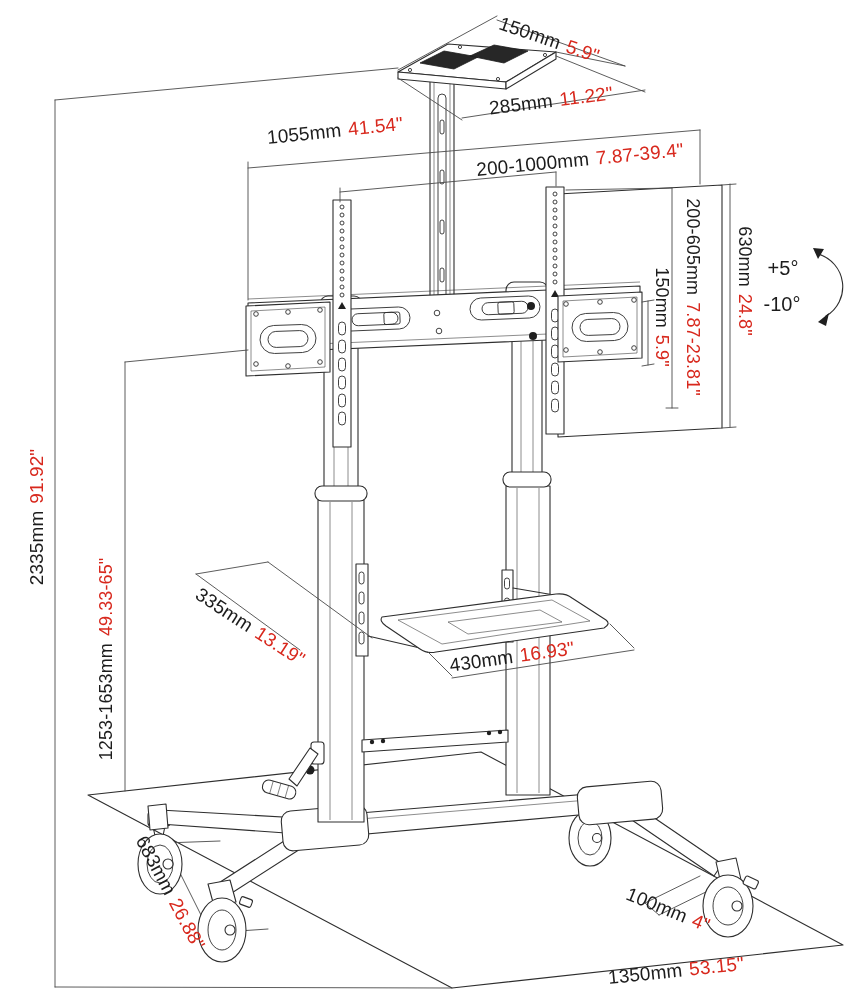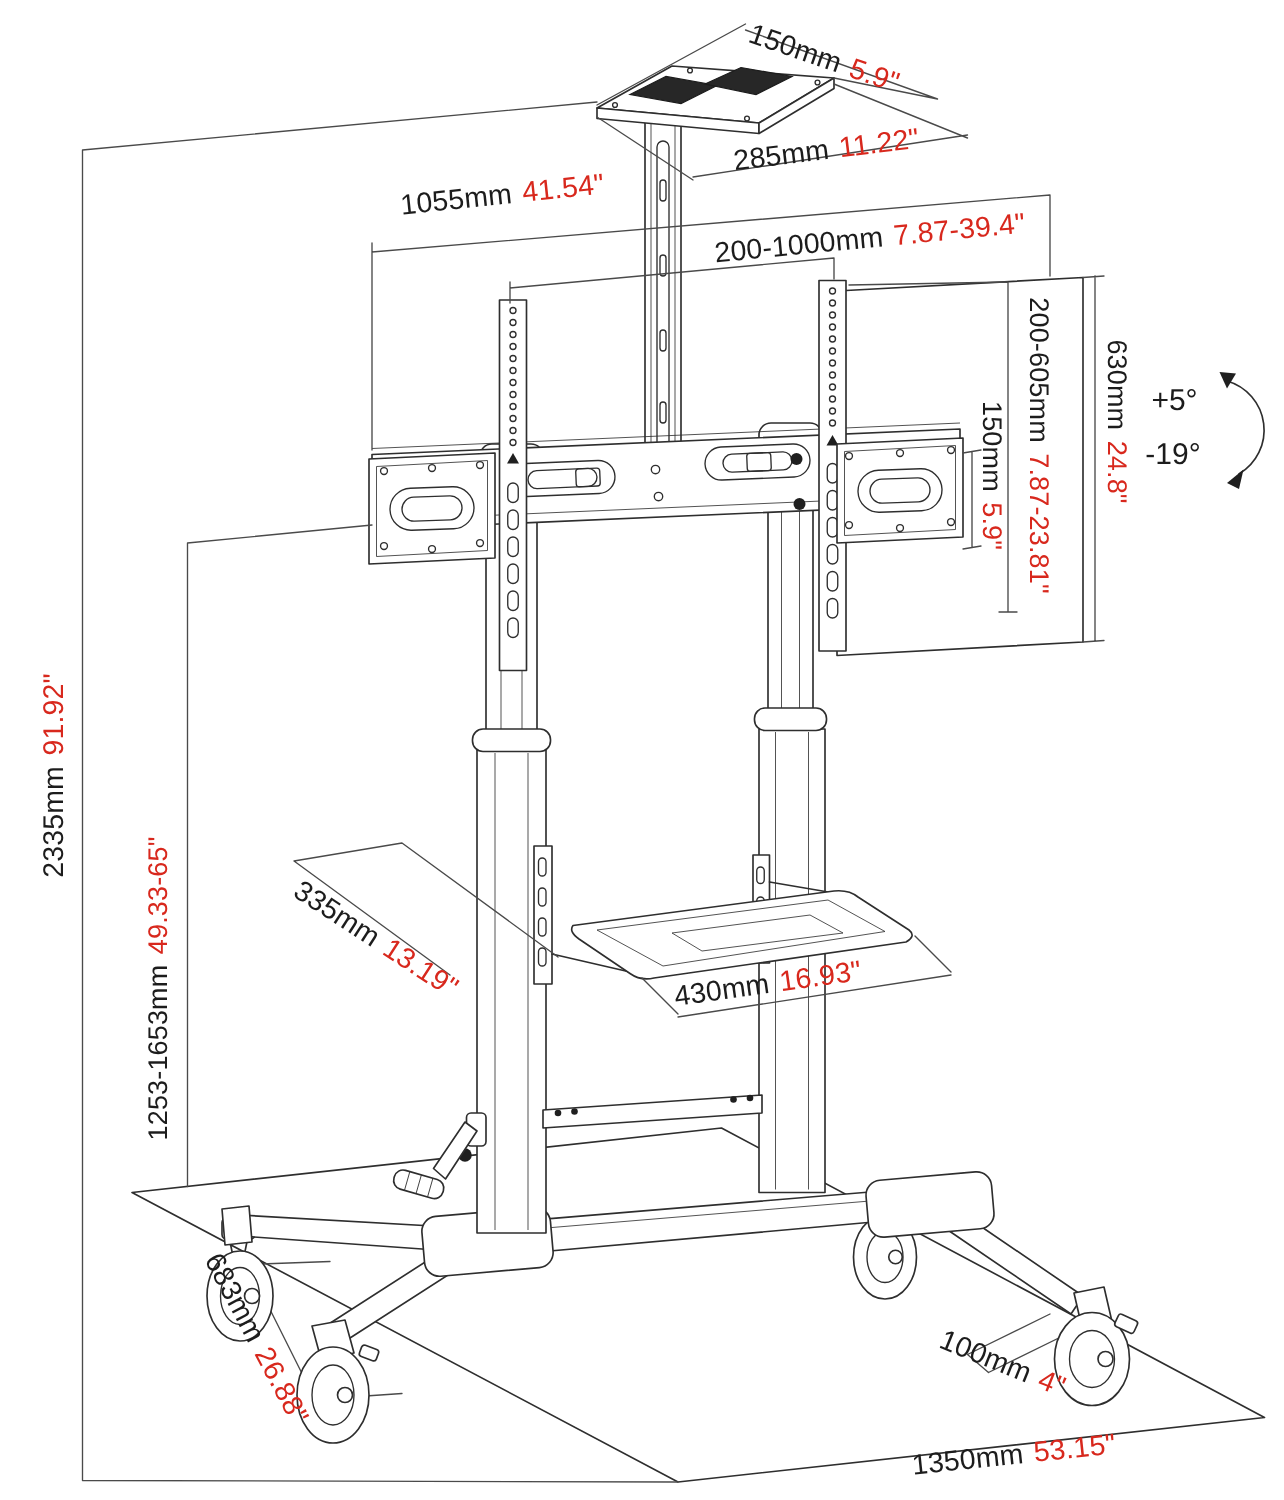--- a/index.html
+++ b/index.html
@@ -305,15 +305,15 @@
 
 <div class="lbl" style="left:512px;top:657px;--r:-8deg"><span class="mm">430mm</span><span class="in">16.93"</span></div>
 
 <div class="lbl" style="left:170px;top:893px;--r:62deg"><span class="mm">683mm</span><span class="in">26.88"</span></div>
 
 <div class="lbl" style="left:668px;top:910px;--r:22deg"><span class="mm">100mm</span><span class="in">4"</span></div>
 
 <div class="lbl" style="left:676px;top:971px;--r:-6deg"><span class="mm">1350mm</span><span class="in">53.15"</span></div>
 
 <div class="tilt" style="left:783px;top:268px">+5°</div>
-<div class="tilt" style="left:782px;top:304px">-19°</div>
+<div class="tilt" style="left:782px;top:304px">-10°</div>
 
 </div>
 
 </body></html>

